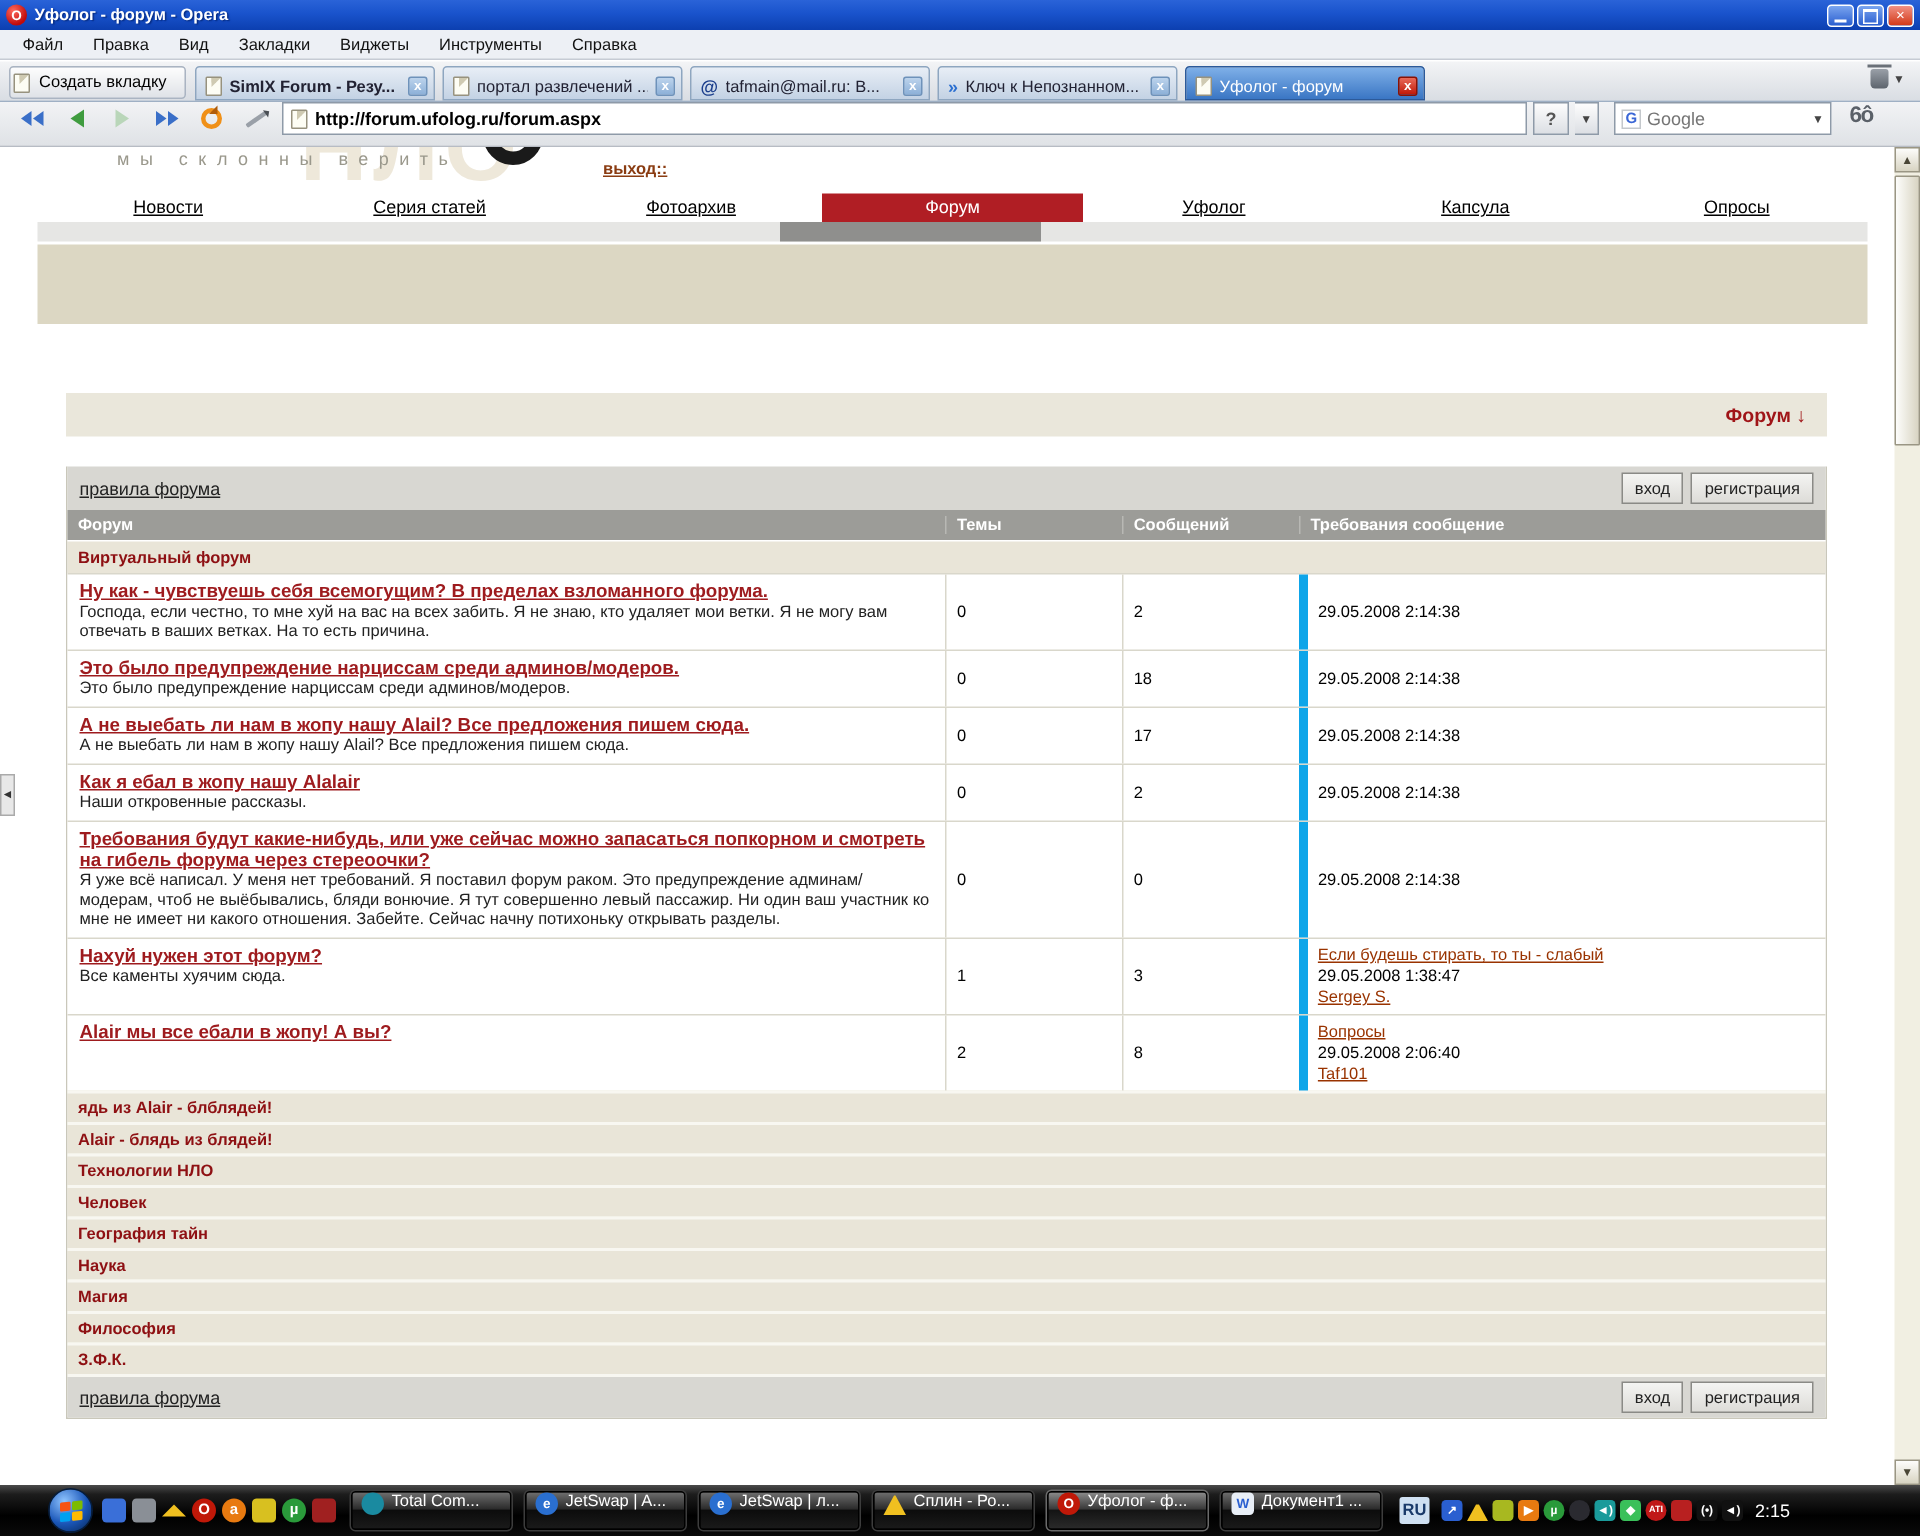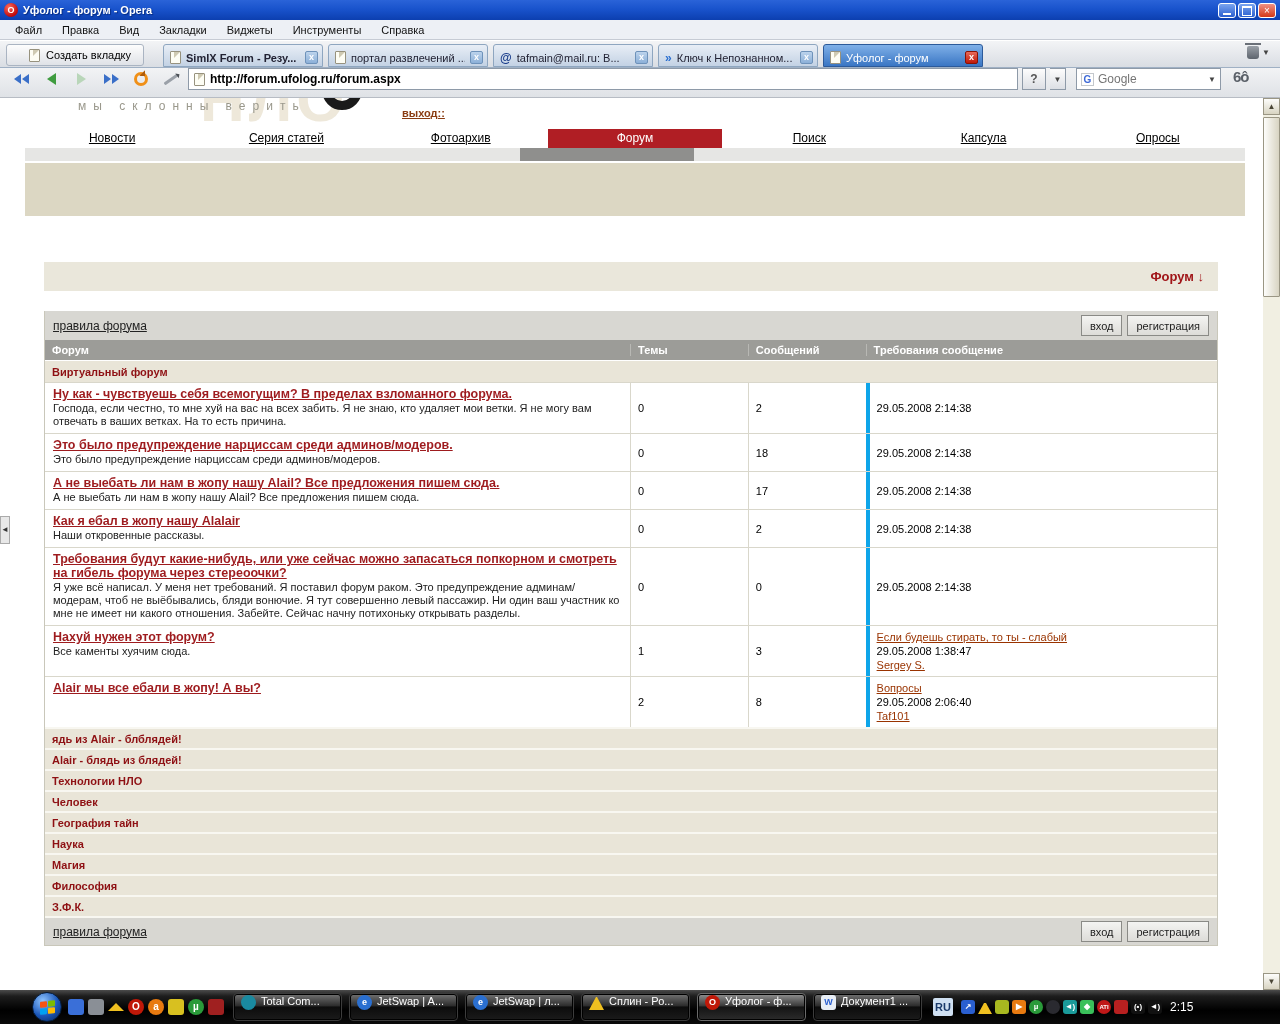--- a/index.html
+++ b/index.html
@@ -20,21 +20,21 @@
   .wb.close { background:linear-gradient(180deg,#f09184,#d33817); }
   .wb.min::after { content:""; display:block; width:8px; height:2px; background:#fff; margin:9px auto 0; }
   .wb.max::after { content:""; display:block; width:8px; height:7px; border:1px solid #fff; border-top-width:2px; margin:2px auto 0; }
 
   .menubar { position:absolute; left:0; top:20px; width:1280px; height:20px; background:#edf0f5;
     border-bottom:1px solid #c6cbd4; display:flex; align-items:center; gap:2px; padding-left:6px; }
   .menubar span { font-size:11px; color:#111; padding:2px 9px; }
 
   .tabbar { position:absolute; left:0; top:41px; width:1280px; height:27px;
     background:linear-gradient(180deg,#f3f4f6,#d9dde3); border-bottom:1px solid #9fb0c4; display:flex; align-items:flex-end; padding-left:6px; }
-  .newtab { height:22px; display:flex; align-items:center; gap:6px; padding:0 12px 0 22px; margin:0 19px 1px 0;
+  .newtab { height:22px; display:flex; align-items:center; gap:6px; padding:0 12px 0 2px; margin:0 6px 1px 0;
     background:linear-gradient(180deg,#fdfdfd,#dfe2e7); border:1px solid #aab4c2; border-radius:3px; font-size:11px; }
   .tab { height:23px; width:160px; display:flex; align-items:center; gap:5px; padding:4px 4px 0 6px; margin-right:5px;
     background:linear-gradient(180deg,#e8eef6,#c3d2e4); border:1px solid #8ea6c0; border-radius:3px 3px 0 0; font-size:11px; color:#223; }
   .tab .lbl { flex:1; white-space:nowrap; overflow:hidden; }
   .tab.first .lbl { font-weight:bold; }
   .tab.active { background:linear-gradient(180deg,#7fb0e8,#3a76c4); color:#fff; border-color:#2c5a9a; }
   .tclose { width:13px; height:13px; border-radius:2px; background:linear-gradient(180deg,#bcd3ec,#8cb0d8); border:1px solid #6e92ba;
     color:#fff; font-size:9px; line-height:11px; text-align:center; font-weight:bold; }
   .tab.active .tclose { background:linear-gradient(180deg,#e86a5a,#c01808); border-color:#8a1204; }
   .pageico { width:11px; height:13px; background:#fdfdf4; border:1px solid #97927e; border-radius:1px; position:relative; }
@@ -104,21 +104,21 @@
   .fhead { height:20px; background:#9c9c98; display:flex; color:#fff; font-weight:bold; align-items:center; }
   .fhead .hc { padding-left:7px; }
   .hc1 { width:586px; } .hc2 { width:118px; border-left:1px solid #b8b8b4; } .hc3 { width:118px; border-left:1px solid #b8b8b4; }
   .hc4 { width:352px; border-left:1px solid #b8b8b4; }
   .fgroup { height:22px; background:#e9e5d8; color:#8e1013; font-weight:bold; display:flex; align-items:center; padding-left:7px; border-top:1px solid #fff; }
   .frow { display:flex; border-top:1px solid #d9d7cb; background:#fff; }
   .c1 { width:586px; padding:4px 8px 5px; }
   .c1 .t { color:#9e1b1e; font-weight:bold; font-size:12.5px; text-decoration:underline; display:block; margin-bottom:1px; }
   .c1 .d { color:#222; line-height:13px; }
   .c2,.c3 { width:118px; border-left:1px solid #d9d7cb; display:flex; align-items:center; padding-left:7px; color:#000; }
-  .c4 { width:352px; border-left:4px solid #0ea5e9; padding:4px 7px; color:#000; }
+  .c4 { width:352px; border-left:6px solid #0ea5e9; padding:4px 7px; color:#000; }
   .c4.center { display:flex; align-items:center; padding:0 0 0 7px; }
   .c4 a { color:#993300; text-decoration:underline; display:block; line-height:14px; }
   .c4 .dt { line-height:14px; }
   .catrow { height:21px; background:#e9e5d8; border-top:2px solid #f8f7f1; color:#8e1013; font-weight:bold;
     display:flex; align-items:center; padding-left:7px; }
 
   
   .scroll { position:absolute; right:0; top:98px; width:17px; height:892px; background:#f1efe2; }
   .sbtn { position:absolute; left:0; width:17px; height:17px; background:linear-gradient(180deg,#fdfdfb,#d8d4c2);
     border:1px solid #9a9684; text-align:center; font-size:8px; color:#4a4636; line-height:15px; }
@@ -255,21 +255,21 @@
       <span class="logo-mark"></span>
       <span class="logo-slogan">мы склонны верить</span>
     </div>
     <a class="logout">выход::</a>
 
     <div class="mainnav">
       <div class="navcell"><a>Новости</a></div>
       <div class="navcell"><a>Серия статей</a></div>
       <div class="navcell"><a>Фотоархив</a></div>
       <div class="navcell active"><a>Форум</a></div>
-      <div class="navcell"><a>Поиск</a></div>
+      <div class="navcell"><a>Уфолог</a></div>
       <div class="navcell"><a>Капсула</a></div>
       <div class="navcell"><a>Опросы</a></div>
     </div>
     <div class="nav-understrip"></div>
     <div class="nav-undersel"></div>
     <div class="beige-band"></div>
 
     <div class="forum-bar">
       <span>Форум ↓</span>
     </div>

